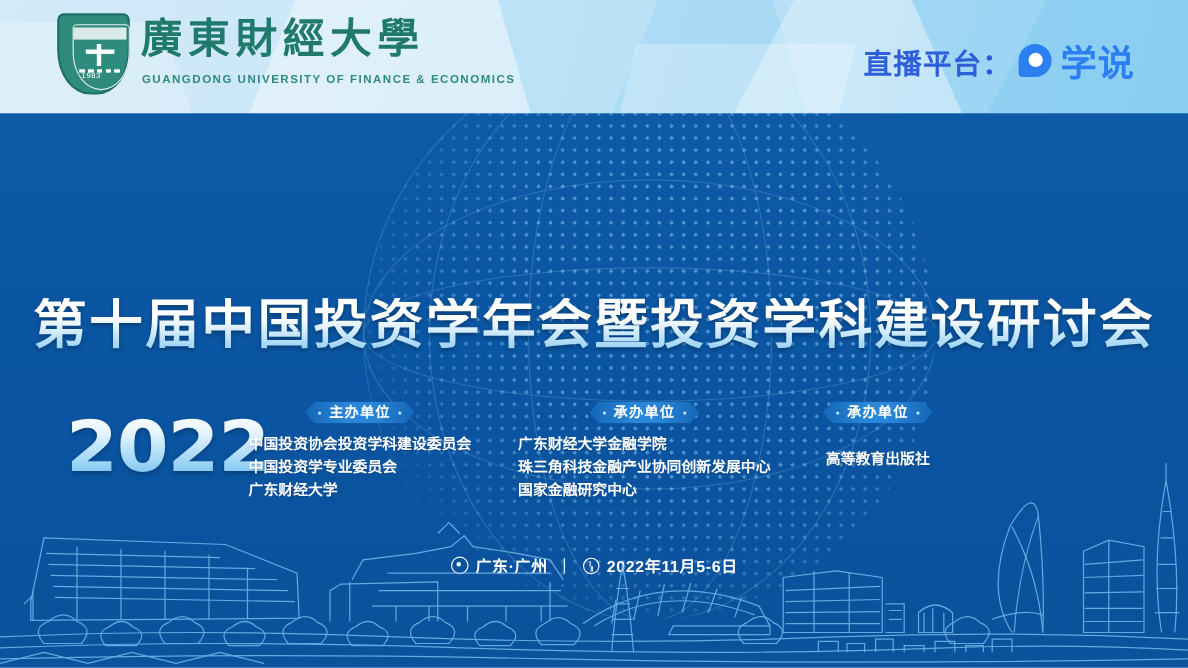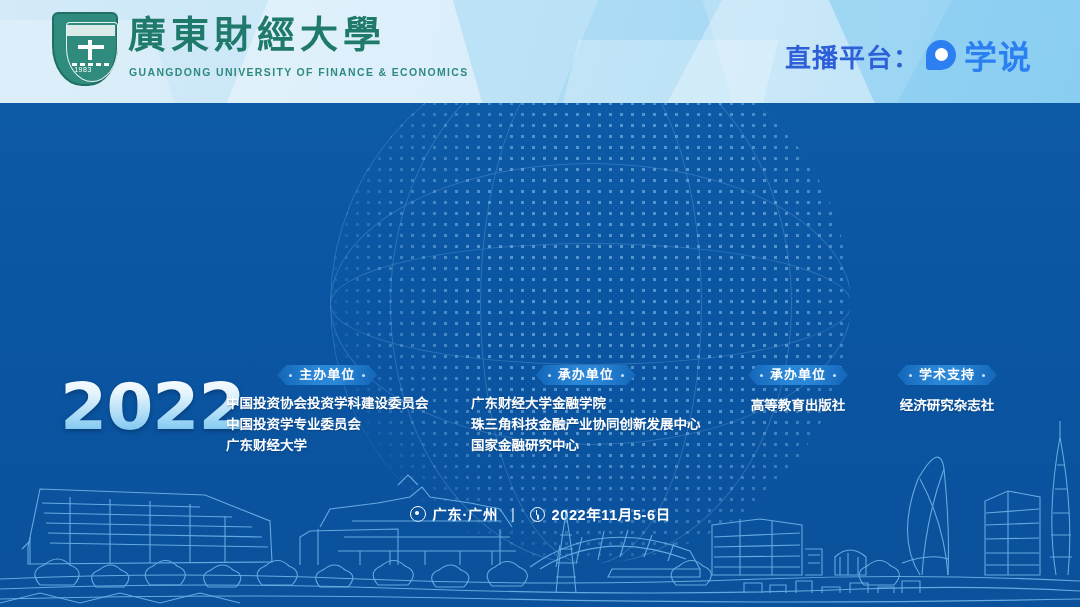--- a/index.html
+++ b/index.html
@@ -231,21 +231,21 @@
   .pill:after{right:12px;}
   .pill-wrap{text-align:center;}
 
   .org-lines{margin-top:8px;}
   .org-line{
     color:#ffffff;font-size:13.5px;font-weight:700;
     line-height:21px;white-space:nowrap;
     text-shadow:0 1px 1px rgba(3,38,75,.35);
   }
   .org-c3 .org-line,.org-c4 .org-line{text-align:center;}
-  .org-c3 .org-lines,.org-c4 .org-lines{margin-top:10px;}
+  .org-c3 .org-lines,.org-c4 .org-lines{margin-top:22px;}
 
   
   .meta{
     position:absolute;left:0;top:400px;width:1080px;
     display:flex;align-items:center;justify-content:center;gap:13px;
     color:#ffffff;font-size:14.5px;font-weight:700;letter-spacing:.6px;
   }
   .meta-item{display:flex;align-items:center;gap:7px;white-space:nowrap;}
   .pin-icon,.clock-icon{
     width:16px;height:16px;flex:0 0 16px;position:relative;
@@ -314,20 +314,21 @@
 
     <div class="globe-lines">
       <div class="gl gl1"></div>
         <div class="gl gl2"></div>
         <div class="gl gl3"></div>
       <div class="gl gl4"></div>
         <div class="gl gl5"></div>
     </div>
     <div class="globe"></div>
 
+    <div class="title">第十届中国投资学年会暨投资学科建设研讨会</div>
 
     <div class="year">2022</div>
 
     <div class="org org-c1">
       <div class="pill-wrap">
         <span class="pill">主办单位</span>
       </div>
       <div class="org-lines">
         <div class="org-line">中国投资协会投资学科建设委员会</div>
         <div class="org-line">中国投资学专业委员会</div>
@@ -348,28 +349,20 @@
 
     <div class="org org-c3">
       <div class="pill-wrap">
         <span class="pill">承办单位</span>
       </div>
       <div class="org-lines">
         <div class="org-line">高等教育出版社</div>
       </div>
     </div>
 
-    <div class="org org-c4">
-      <div class="pill-wrap">
-        <span class="pill">学术支持</span>
-      </div>
-      <div class="org-lines">
-        <div class="org-line">经济研究杂志社</div>
-      </div>
-    </div>
 
     <div class="meta">
       <span class="meta-item">
         <span class="pin-icon"></span>
         <span>广东·广州</span>
       </span>
       <span class="meta-sep">|</span>
       <span class="meta-item">
         <span class="clock-icon"></span>
         <span>2022年11月5-6日</span>

